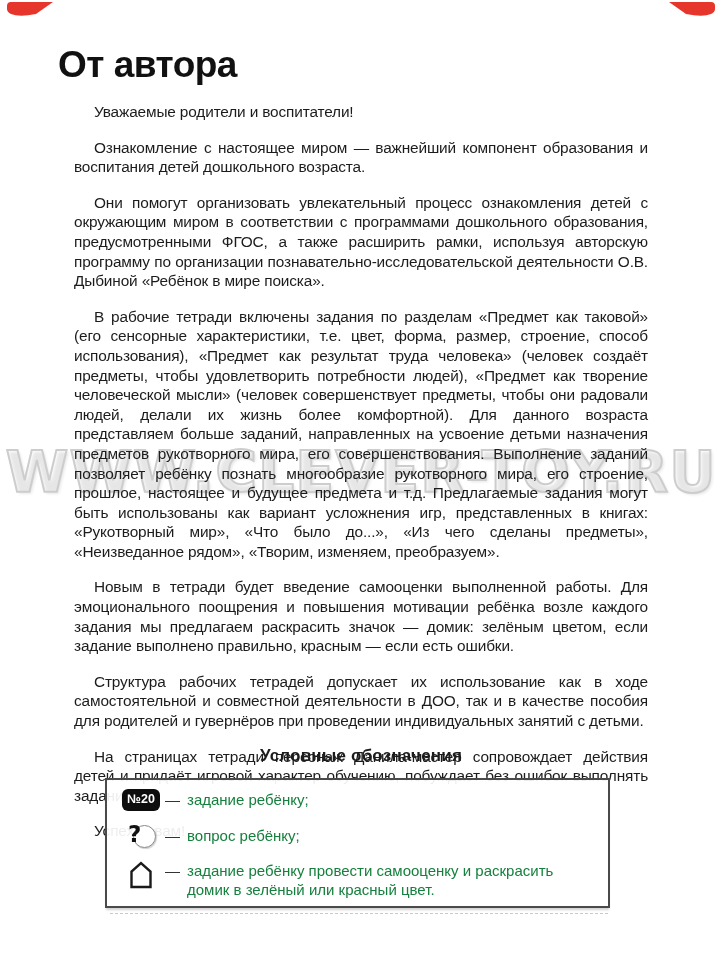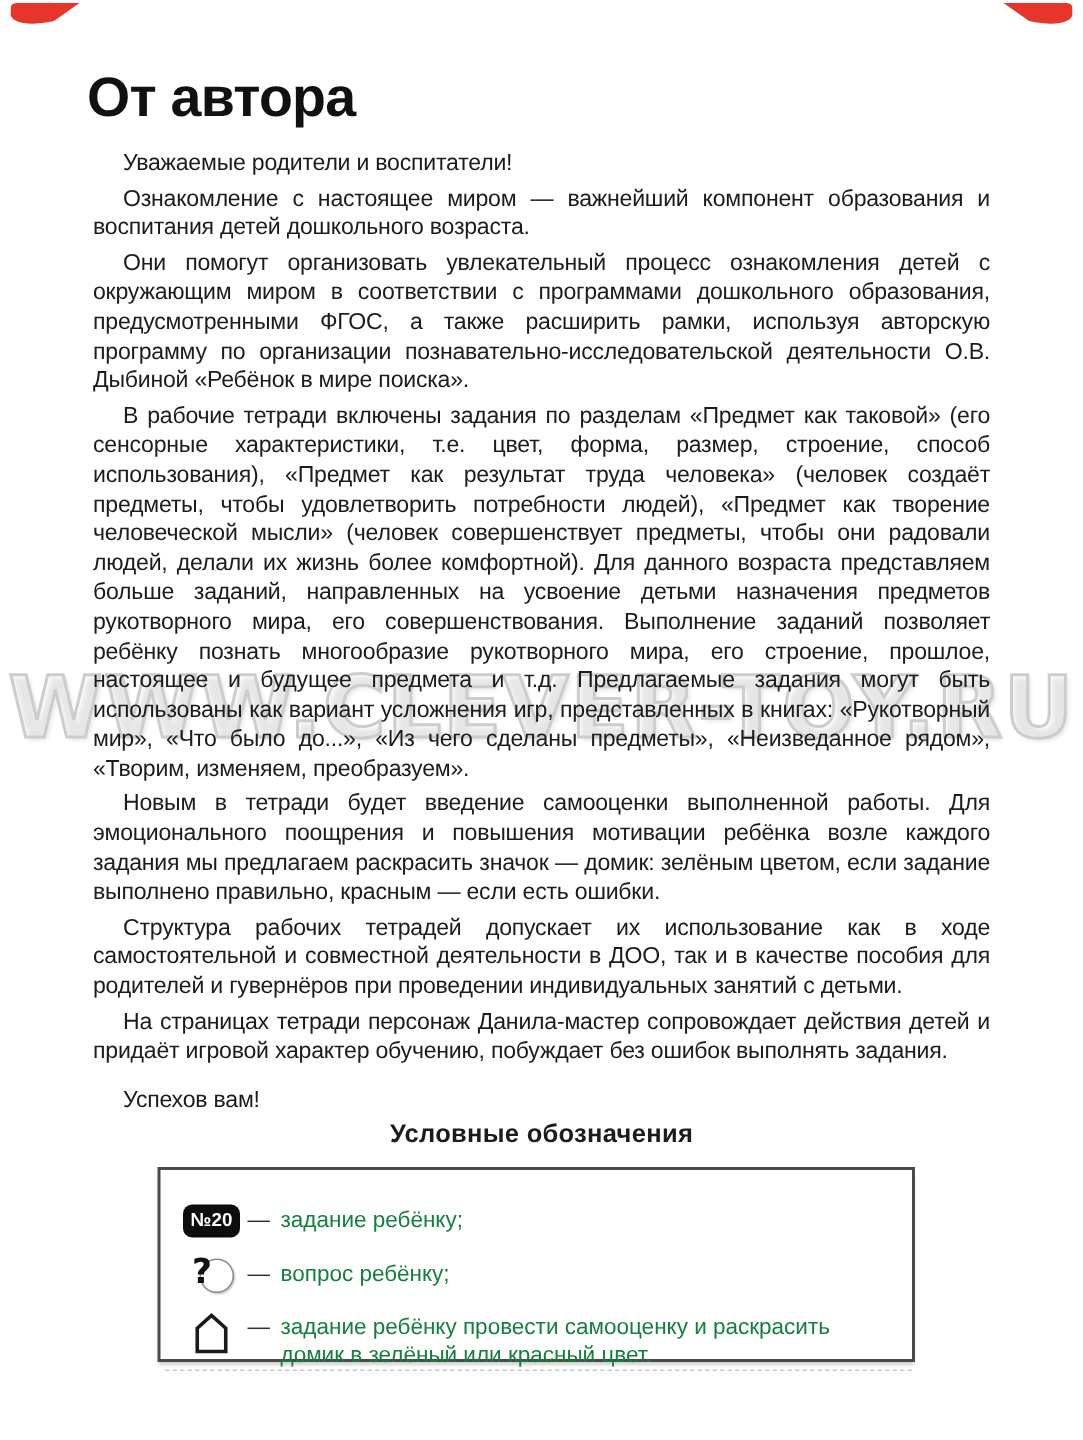--- a/index.html
+++ b/index.html
@@ -31,21 +31,21 @@
   }
 
   .content {
     position:absolute; top:44px; left:58px; width:606px; z-index:1;
   }
   .page-title {
     font-size:37px; font-weight:bold; letter-spacing:-0.5px;
     margin:0 0 13px 0; color:#111;
   }
   .content p {
-    margin:4px;
+    margin:16px;
     font-size:15.4px; line-height:19.6px;
     letter-spacing:-0.15px;
     text-align:justify; text-indent:20px;
     hyphens:auto; -webkit-hyphens:auto;
   }
   .closing {
     margin-top:13px !important;
     text-align:center;
   }
 
@@ -61,21 +61,21 @@
     z-index:1;
     box-shadow:0 3px 2px -1px rgba(0,0,0,0.18);
   }
   .legend-shadow-line {
     position:absolute; top:913px; left:110px; width:498px; height:0;
     border-top:1px dashed #c9c9c9; z-index:1;
   }
   .legend-row {
     display:flex; align-items:center; margin-left:12px; margin-right:10px;
   }
-  .legend-row.r1 { margin-top:23px; }
+  .legend-row.r1 { margin-top:9px; }
   .legend-row.r2 { margin-top:11px; }
   .legend-row.r3 { margin-top:11px; align-items:flex-start; }
   .icon-col {
     width:44px; min-width:44px; display:flex; justify-content:center; align-items:center;
   }
   .num-badge {
     background:#0d0d0d; color:#ffffff;
     font-weight:bold; font-size:12.5px; line-height:1;
     padding:4px 5px 5px 5px; border-radius:6px;
     letter-spacing:0;

